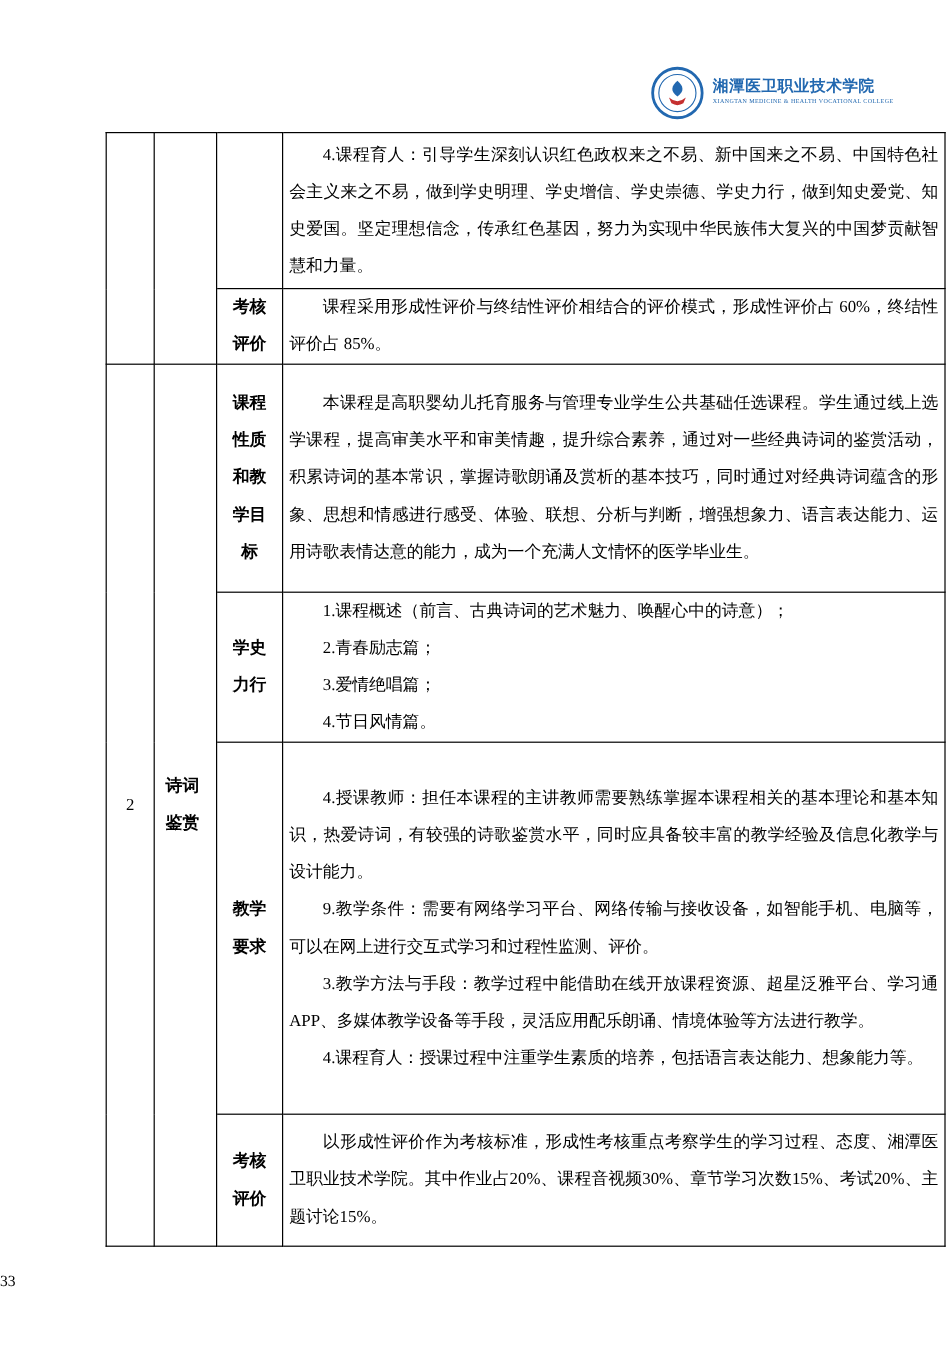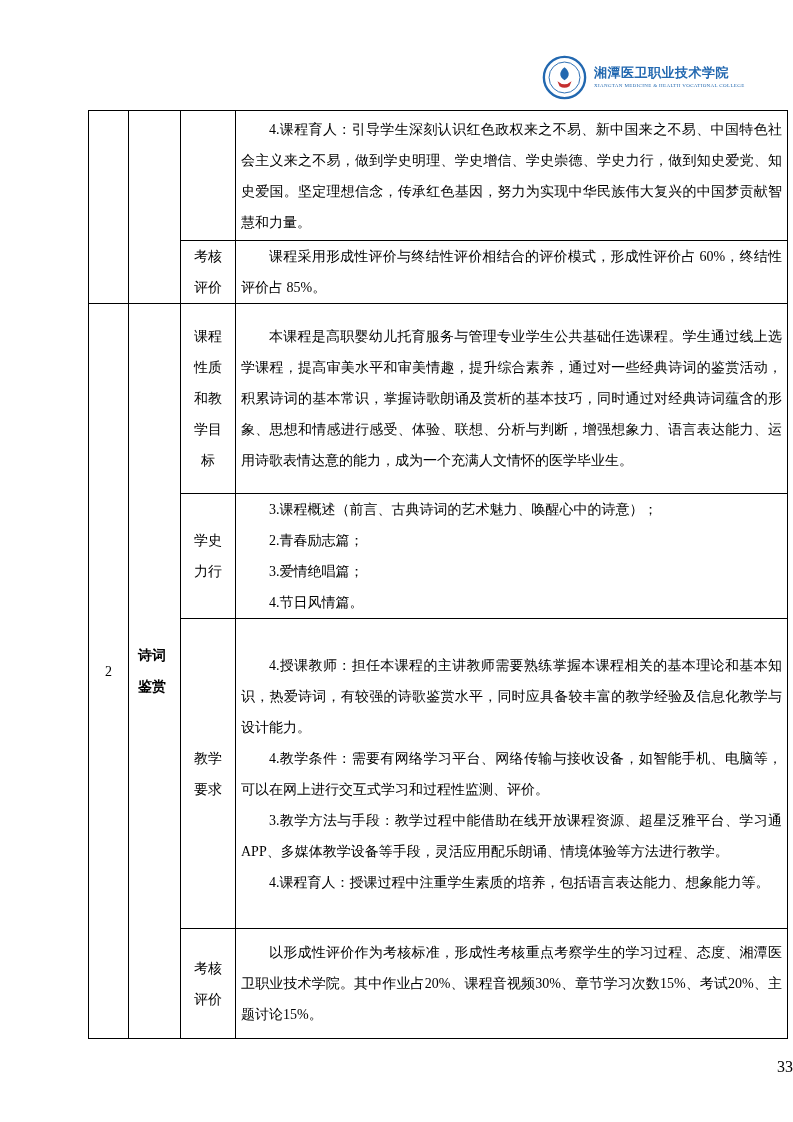--- a/index.html
+++ b/index.html
@@ -25,20 +25,21 @@
     gap: 7px;
   }
   .emblem { width: 45px; height: 45px; flex: 0 0 auto; }
   .logo-text { display: flex; flex-direction: column; line-height: 1.15; }
   .logo-cn {
     color: #2268b0;
     font-size: 13px;
     font-weight: bold;
     letter-spacing: 0.5px;
     white-space: nowrap;
+    font-family: Liberation Mono, monospace;
   }
   .logo-en {
     color: #2268b0;
     font-size: 5px;
     letter-spacing: 0.35px;
     white-space: nowrap;
     margin-top: 2px;
   }
 
   
@@ -63,37 +64,37 @@
   .r5 { height: 310px; }
   .r6 { height: 110px; }
 
   .num-cell { text-align: center; }
   .course-name-cell {
     font-weight: bold;
     padding: 0 9px;
   }
   .label-cell {
     text-align: center;
-    font-weight: normal;
+    font-weight: bold;
     padding: 0 11px;
   }
   .content-cell {
     padding: 0 5px;
     text-align: justify;
   }
   .content-cell p { text-indent: 2em; }
 
   
   .page-number {
     position: absolute;
     bottom: 46px;
     left: 0;
     width: 100%;
-    text-align: right;
-    font-size: 16px;
+    text-align: left;
+    font-size: 13px;
   }
 </style>
 </head>
 <body>
 
 <div class="page">
 
   <div class="header-logo">
     <svg class="emblem" viewBox="0 0 48 48" aria-hidden="true">
       <circle cx="24" cy="24" r="22" fill="none" stroke="#2268b0" stroke-width="2.5"></circle>
@@ -137,32 +138,32 @@
       <td rowspan="4" class="course-name-cell">诗词鉴赏</td>
       <td class="label-cell">课程性质和教学目标</td>
       <td class="content-cell">
         <p>本课程是高职婴幼儿托育服务与管理专业学生公共基础任选课程。学生通过线上选学课程，提高审美水平和审美情趣，提升综合素养，通过对一些经典诗词的鉴赏活动，积累诗词的基本常识，掌握诗歌朗诵及赏析的基本技巧，同时通过对经典诗词蕴含的形象、思想和情感进行感受、体验、联想、分析与判断，增强想象力、语言表达能力、运用诗歌表情达意的能力，成为一个充满人文情怀的医学毕业生。</p>
       </td>
     </tr>
 
     <tr class="r4">
       <td class="label-cell">学史力行</td>
       <td class="content-cell">
-        <p>3.课程概述（前言、古典诗词的艺术魅力、唤醒心中的诗意）；</p>
+        <p>1.课程概述（前言、古典诗词的艺术魅力、唤醒心中的诗意）；</p>
         <p>2.青春励志篇；</p>
         <p>3.爱情绝唱篇；</p>
         <p>4.节日风情篇。</p>
       </td>
     </tr>
 
     <tr class="r5">
       <td class="label-cell">教学要求</td>
       <td class="content-cell">
         <p>4.授课教师：担任本课程的主讲教师需要熟练掌握本课程相关的基本理论和基本知识，热爱诗词，有较强的诗歌鉴赏水平，同时应具备较丰富的教学经验及信息化教学与设计能力。</p>
-        <p>4.教学条件：需要有网络学习平台、网络传输与接收设备，如智能手机、电脑等，可以在网上进行交互式学习和过程性监测、评价。</p>
+        <p>9.教学条件：需要有网络学习平台、网络传输与接收设备，如智能手机、电脑等，可以在网上进行交互式学习和过程性监测、评价。</p>
         <p>3.教学方法与手段：教学过程中能借助在线开放课程资源、超星泛雅平台、学习通APP、多媒体教学设备等手段，灵活应用配乐朗诵、情境体验等方法进行教学。</p>
         <p>4.课程育人：授课过程中注重学生素质的培养，包括语言表达能力、想象能力等。</p>
       </td>
     </tr>
 
     <tr class="r6">
       <td class="label-cell">考核评价</td>
       <td class="content-cell">
         <p>以形成性评价作为考核标准，形成性考核重点考察学生的学习过程、态度、湘潭医卫职业技术学院。其中作业占20%、课程音视频30%、章节学习次数15%、考试20%、主题讨论15%。</p>
       </td>

